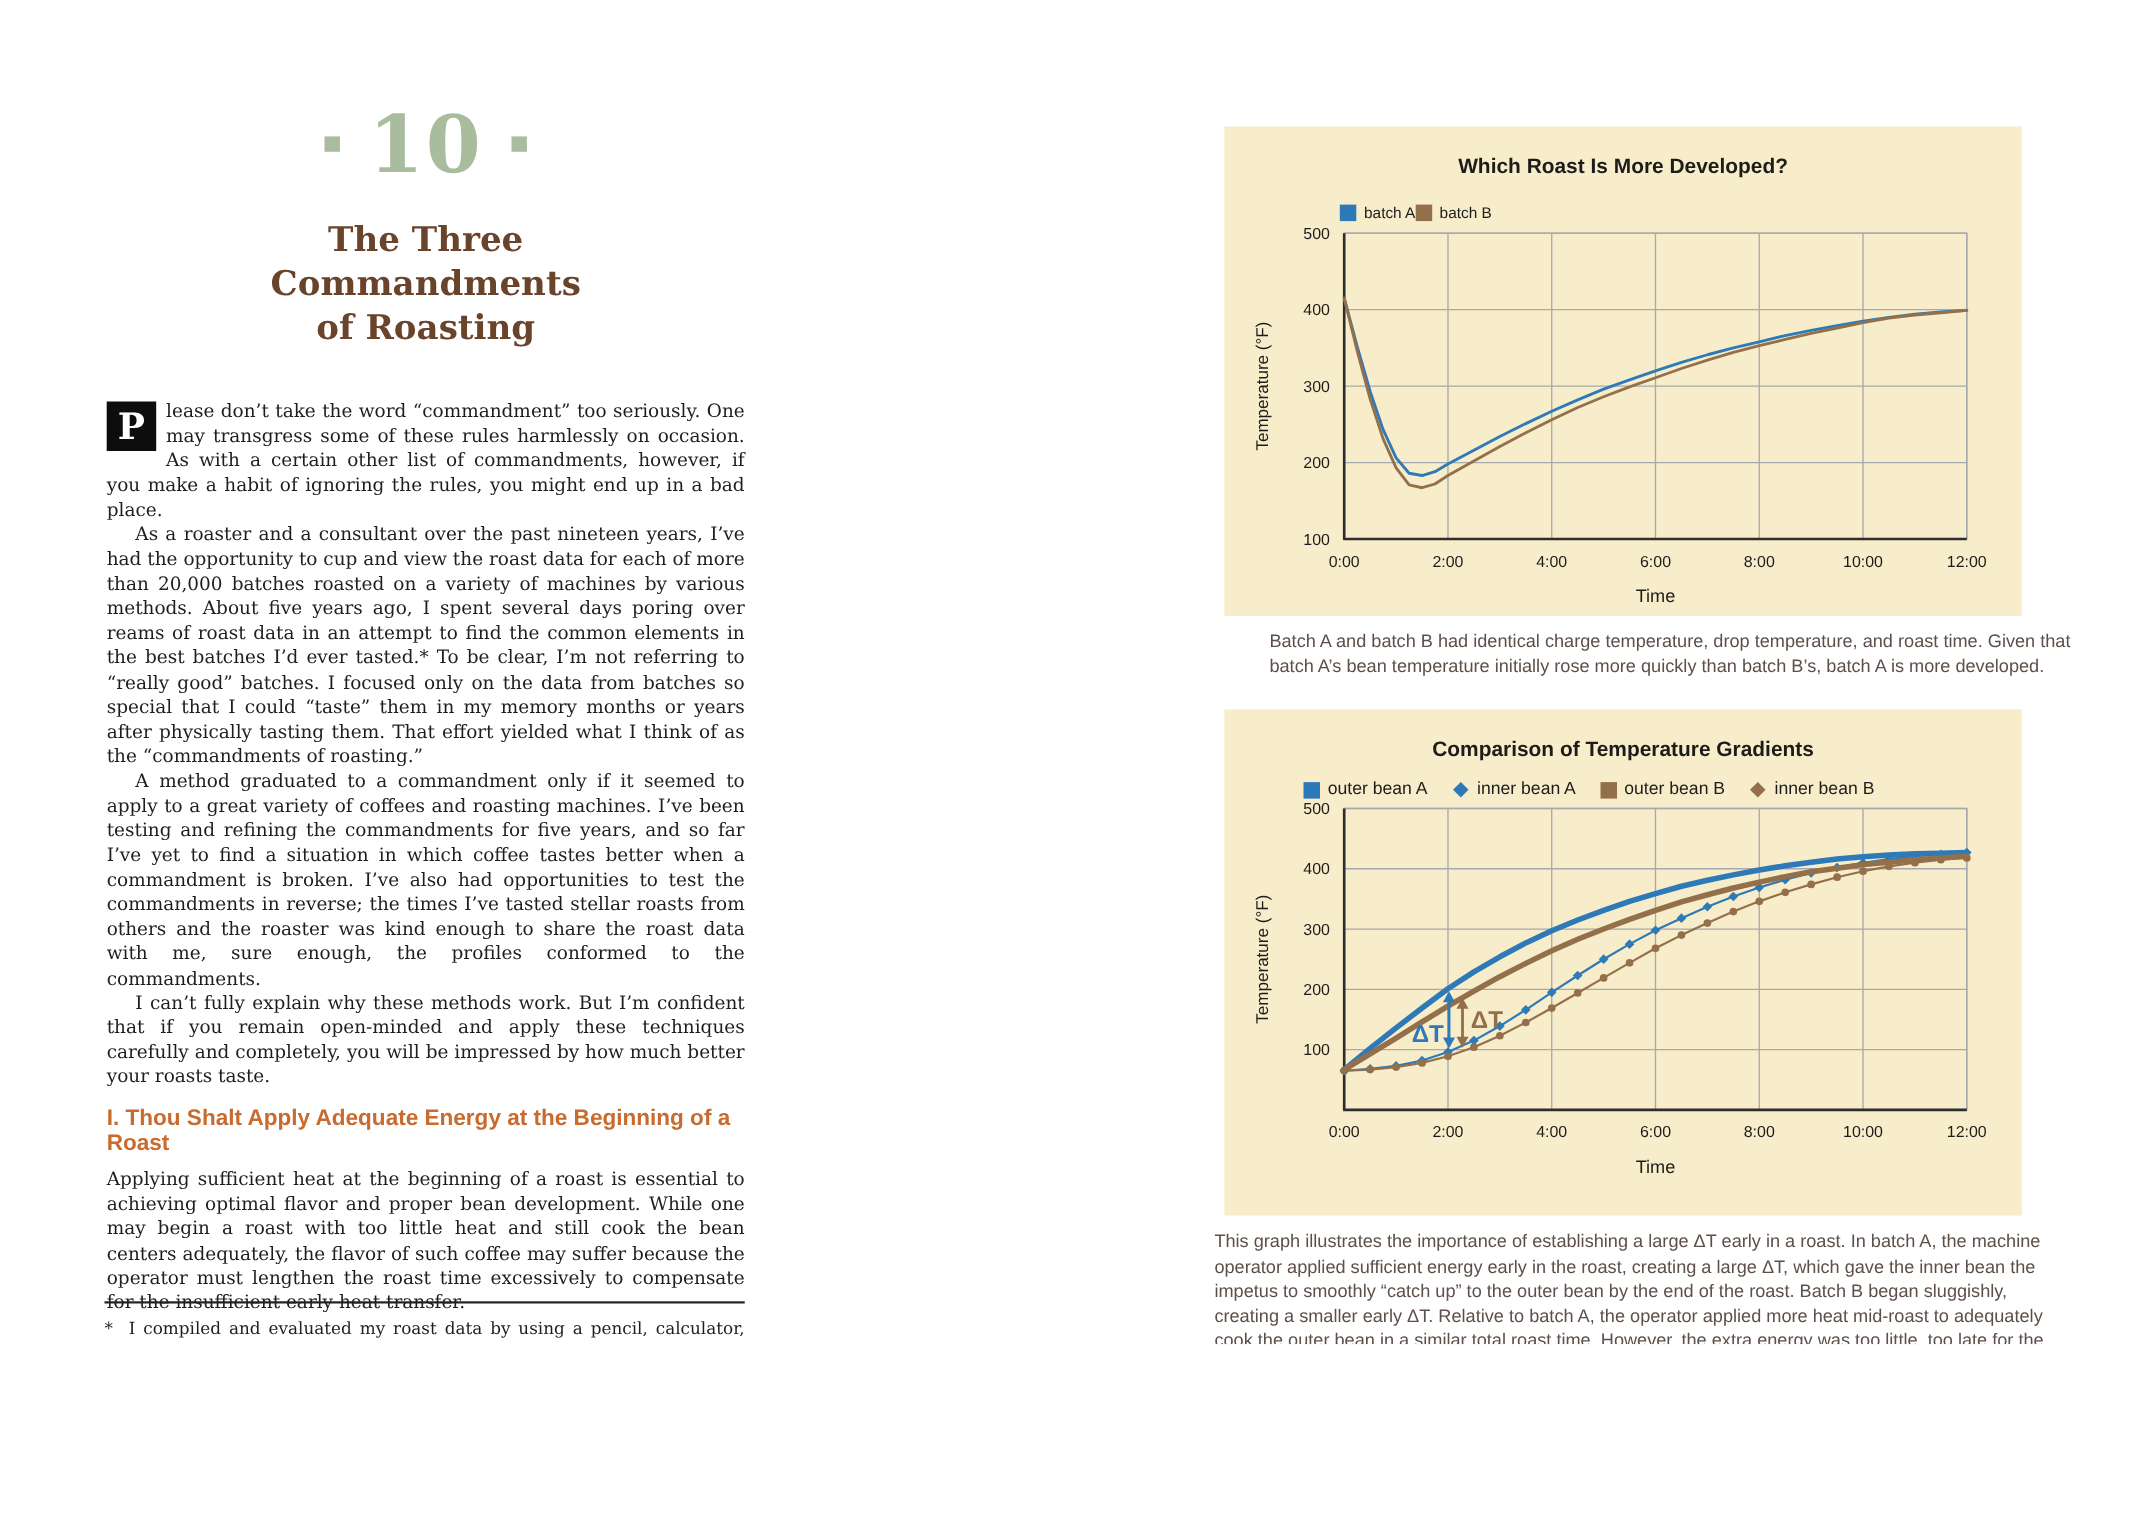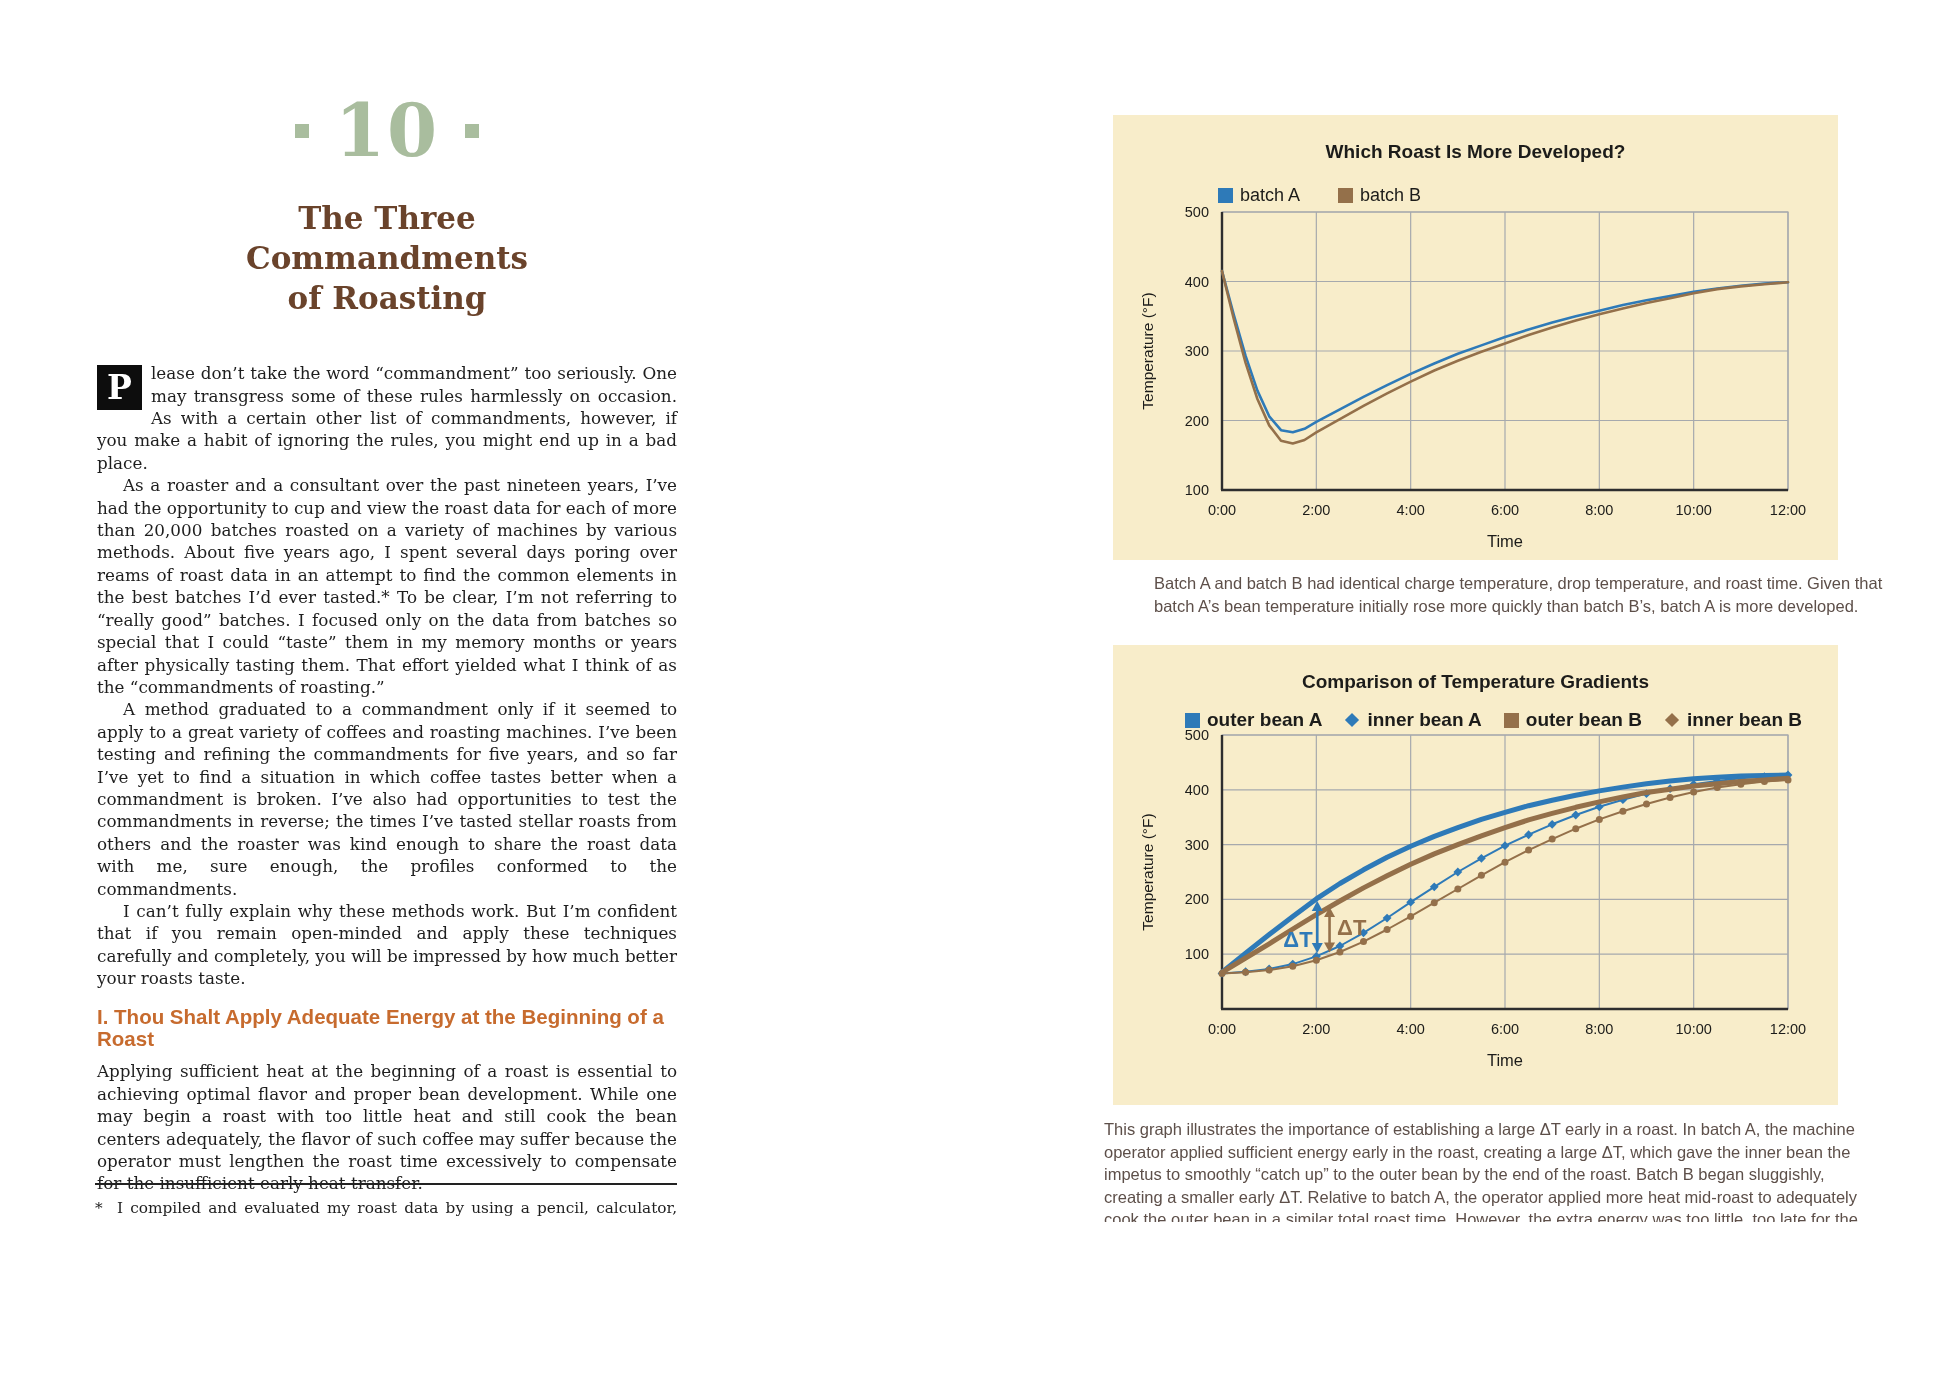--- a/index.html
+++ b/index.html
@@ -25,22 +25,22 @@
   .fn-marker{width:22px;flex:none;}
   .page-num-left{position:absolute;left:95px;top:1300px;width:582px;text-align:right;font-weight:bold;font-size:18px;color:#111;letter-spacing:1px;}
 
   
   .panel{position:absolute;left:1113px;width:725px;}
   #panel1{top:115px;height:445px;}
   #panel2{top:645px;height:460px;}
   .panel svg{position:absolute;left:0;top:0;}
   .chart-title{position:absolute;left:0;right:0;top:26px;text-align:center;font-family:"Liberation Sans",sans-serif;font-weight:bold;font-size:19px;color:#1c1c1a;}
   .legend{position:absolute;display:flex;align-items:center;font-family:"Liberation Sans",sans-serif;color:#1c1c1a;}
-  #legend1{top:70px;left:105px;gap:38px;font-size:18px;}
-  #legend2{top:64px;left:72px;gap:22px;font-size:19px;font-weight:bold;}
+  #legend1{top:70px;left:105px;font-size:14px;}
+  #legend2{top:64px;left:72px;gap:22px;font-size:16px;}
   .legend-item{display:flex;align-items:center;gap:7px;}
   .legend-swatch-square{width:15px;height:15px;display:inline-block;}
   .legend-swatch-diamond{width:10px;height:10px;display:inline-block;transform:rotate(45deg);margin:0 3px;}
 
   .caption{position:absolute;font-family:"Liberation Sans",sans-serif;font-size:16.5px;line-height:22.5px;color:#5d4f49;text-align:left;}
   #caption1{left:1154px;top:572px;width:754px;}
   #caption2{left:1104px;top:1118px;width:758px;}
 
   .footer-row{position:absolute;left:1104px;top:1303px;width:748px;display:flex;justify-content:space-between;align-items:baseline;font-family:"Liberation Sans",sans-serif;gap:11px;}
   .footer-title{font-weight:bold;font-size:16px;letter-spacing:1.8px;color:#6f6b67;}

